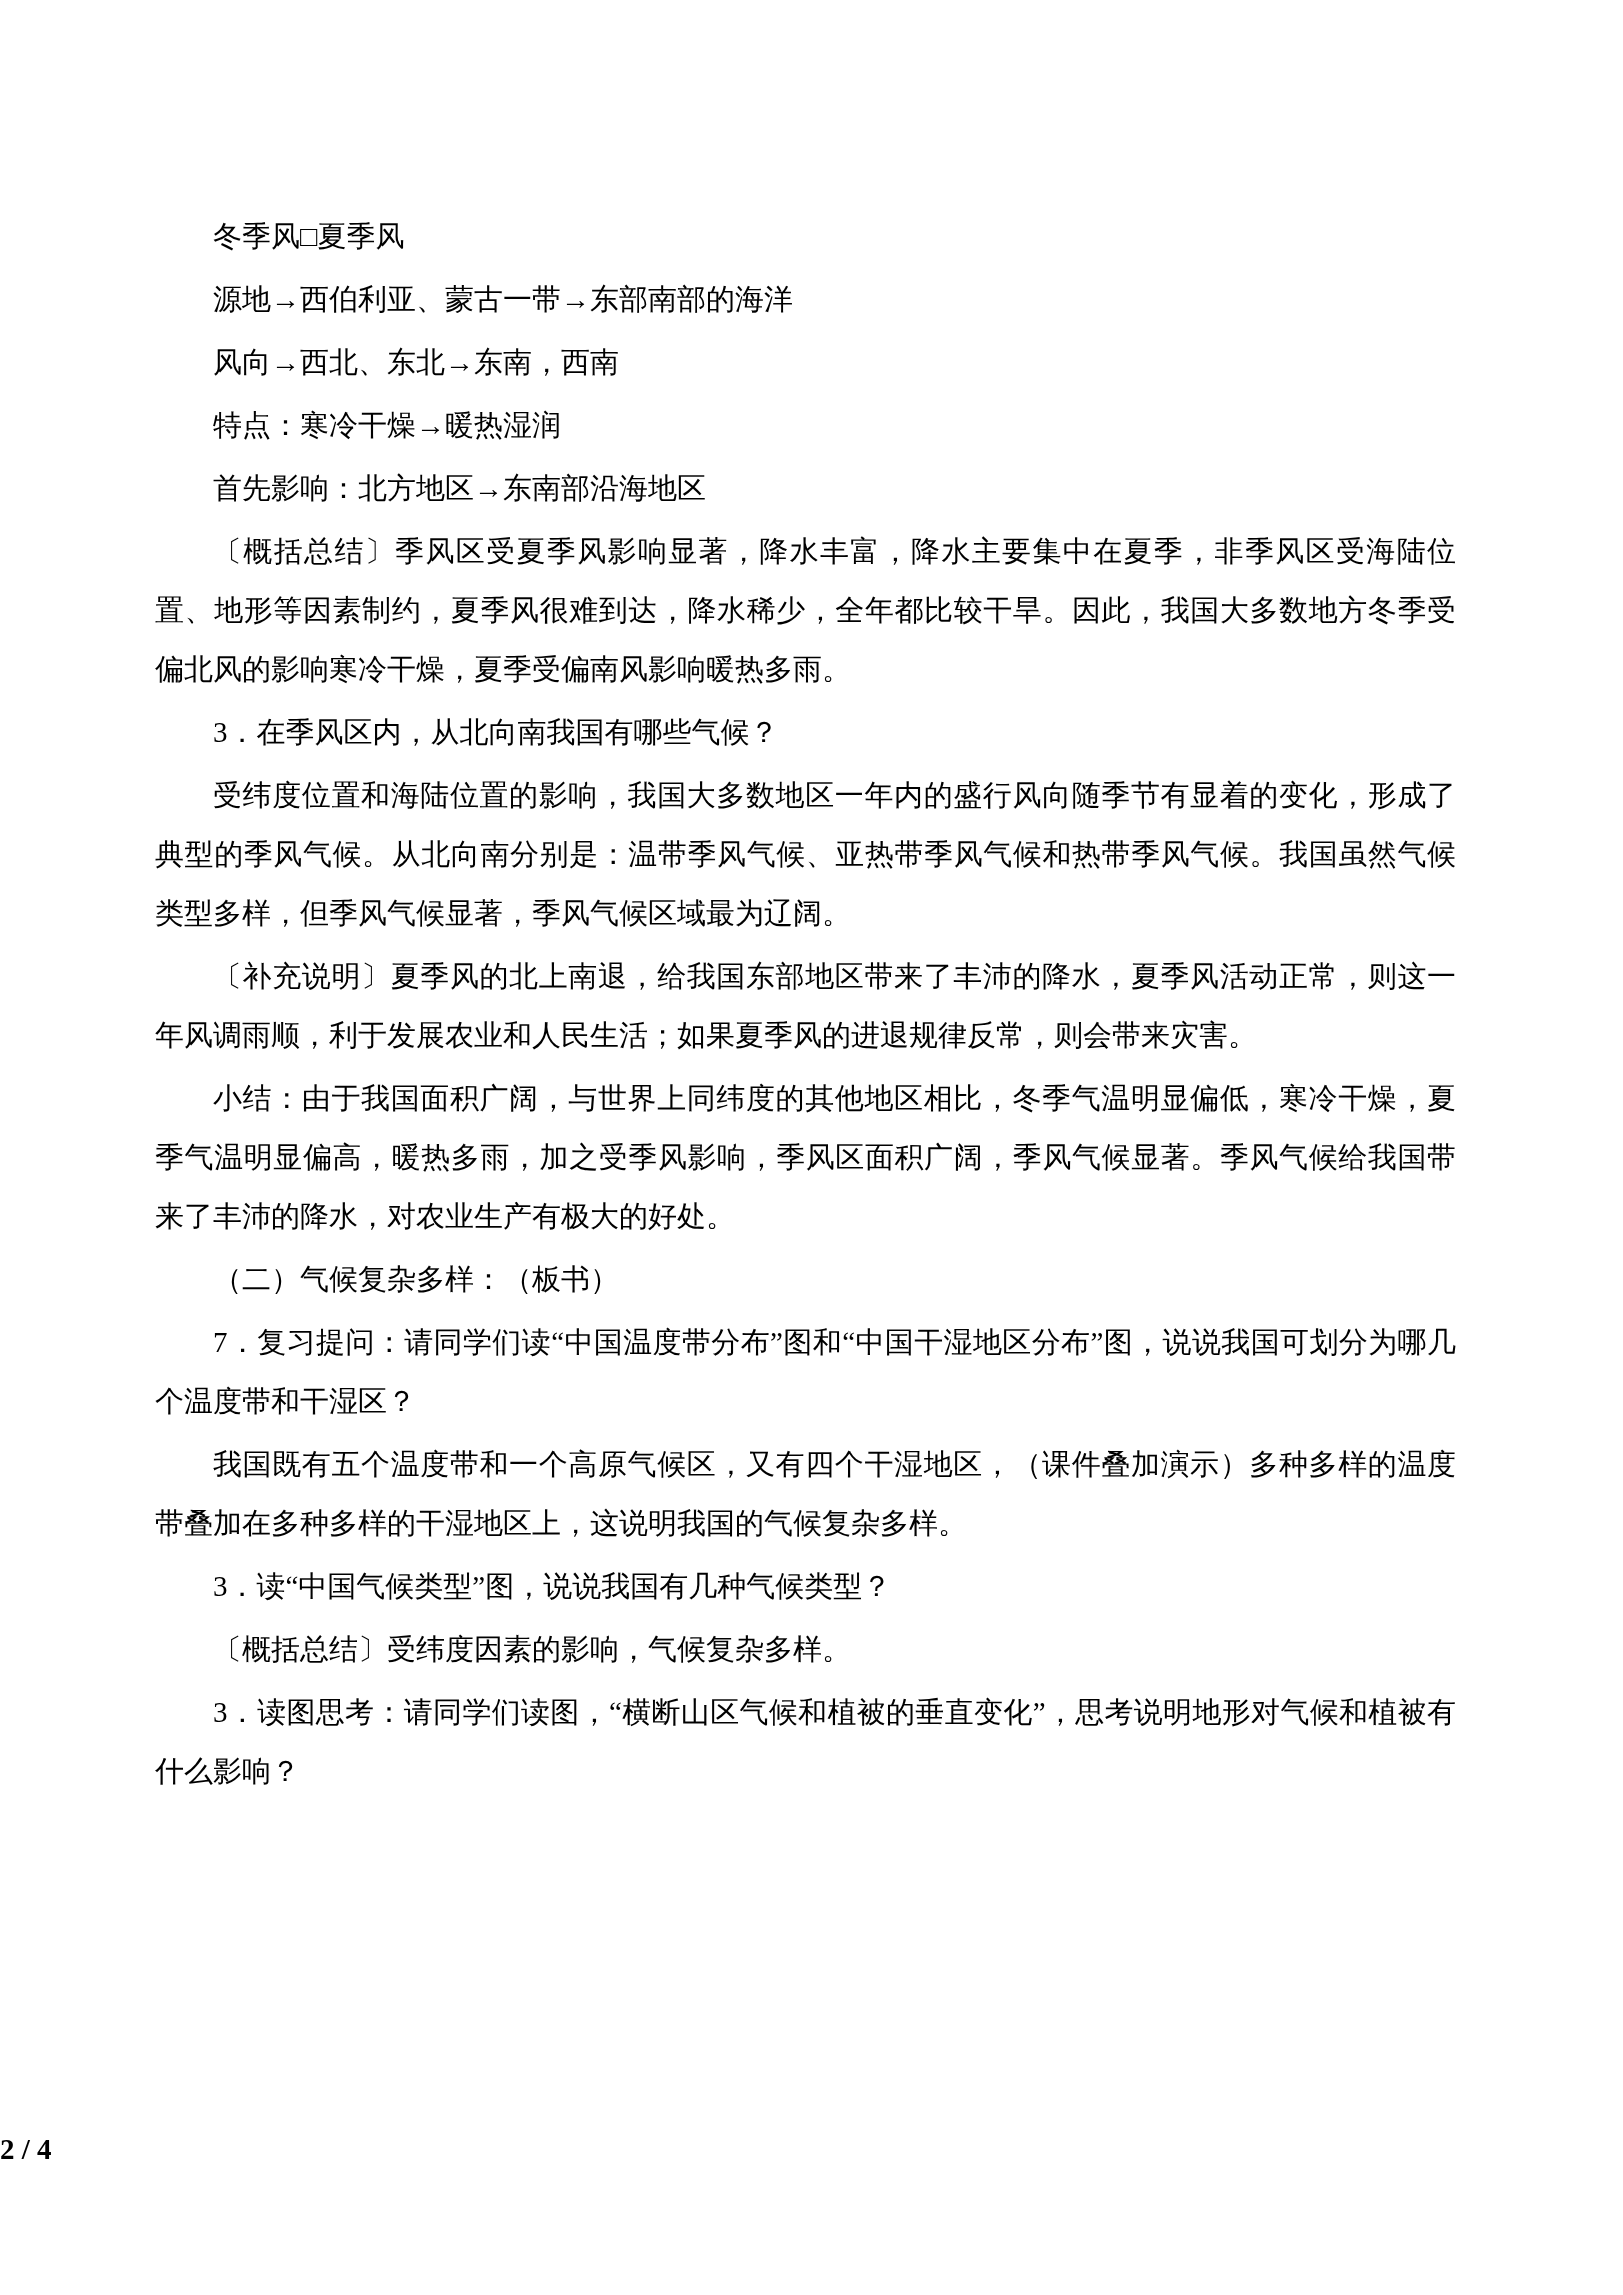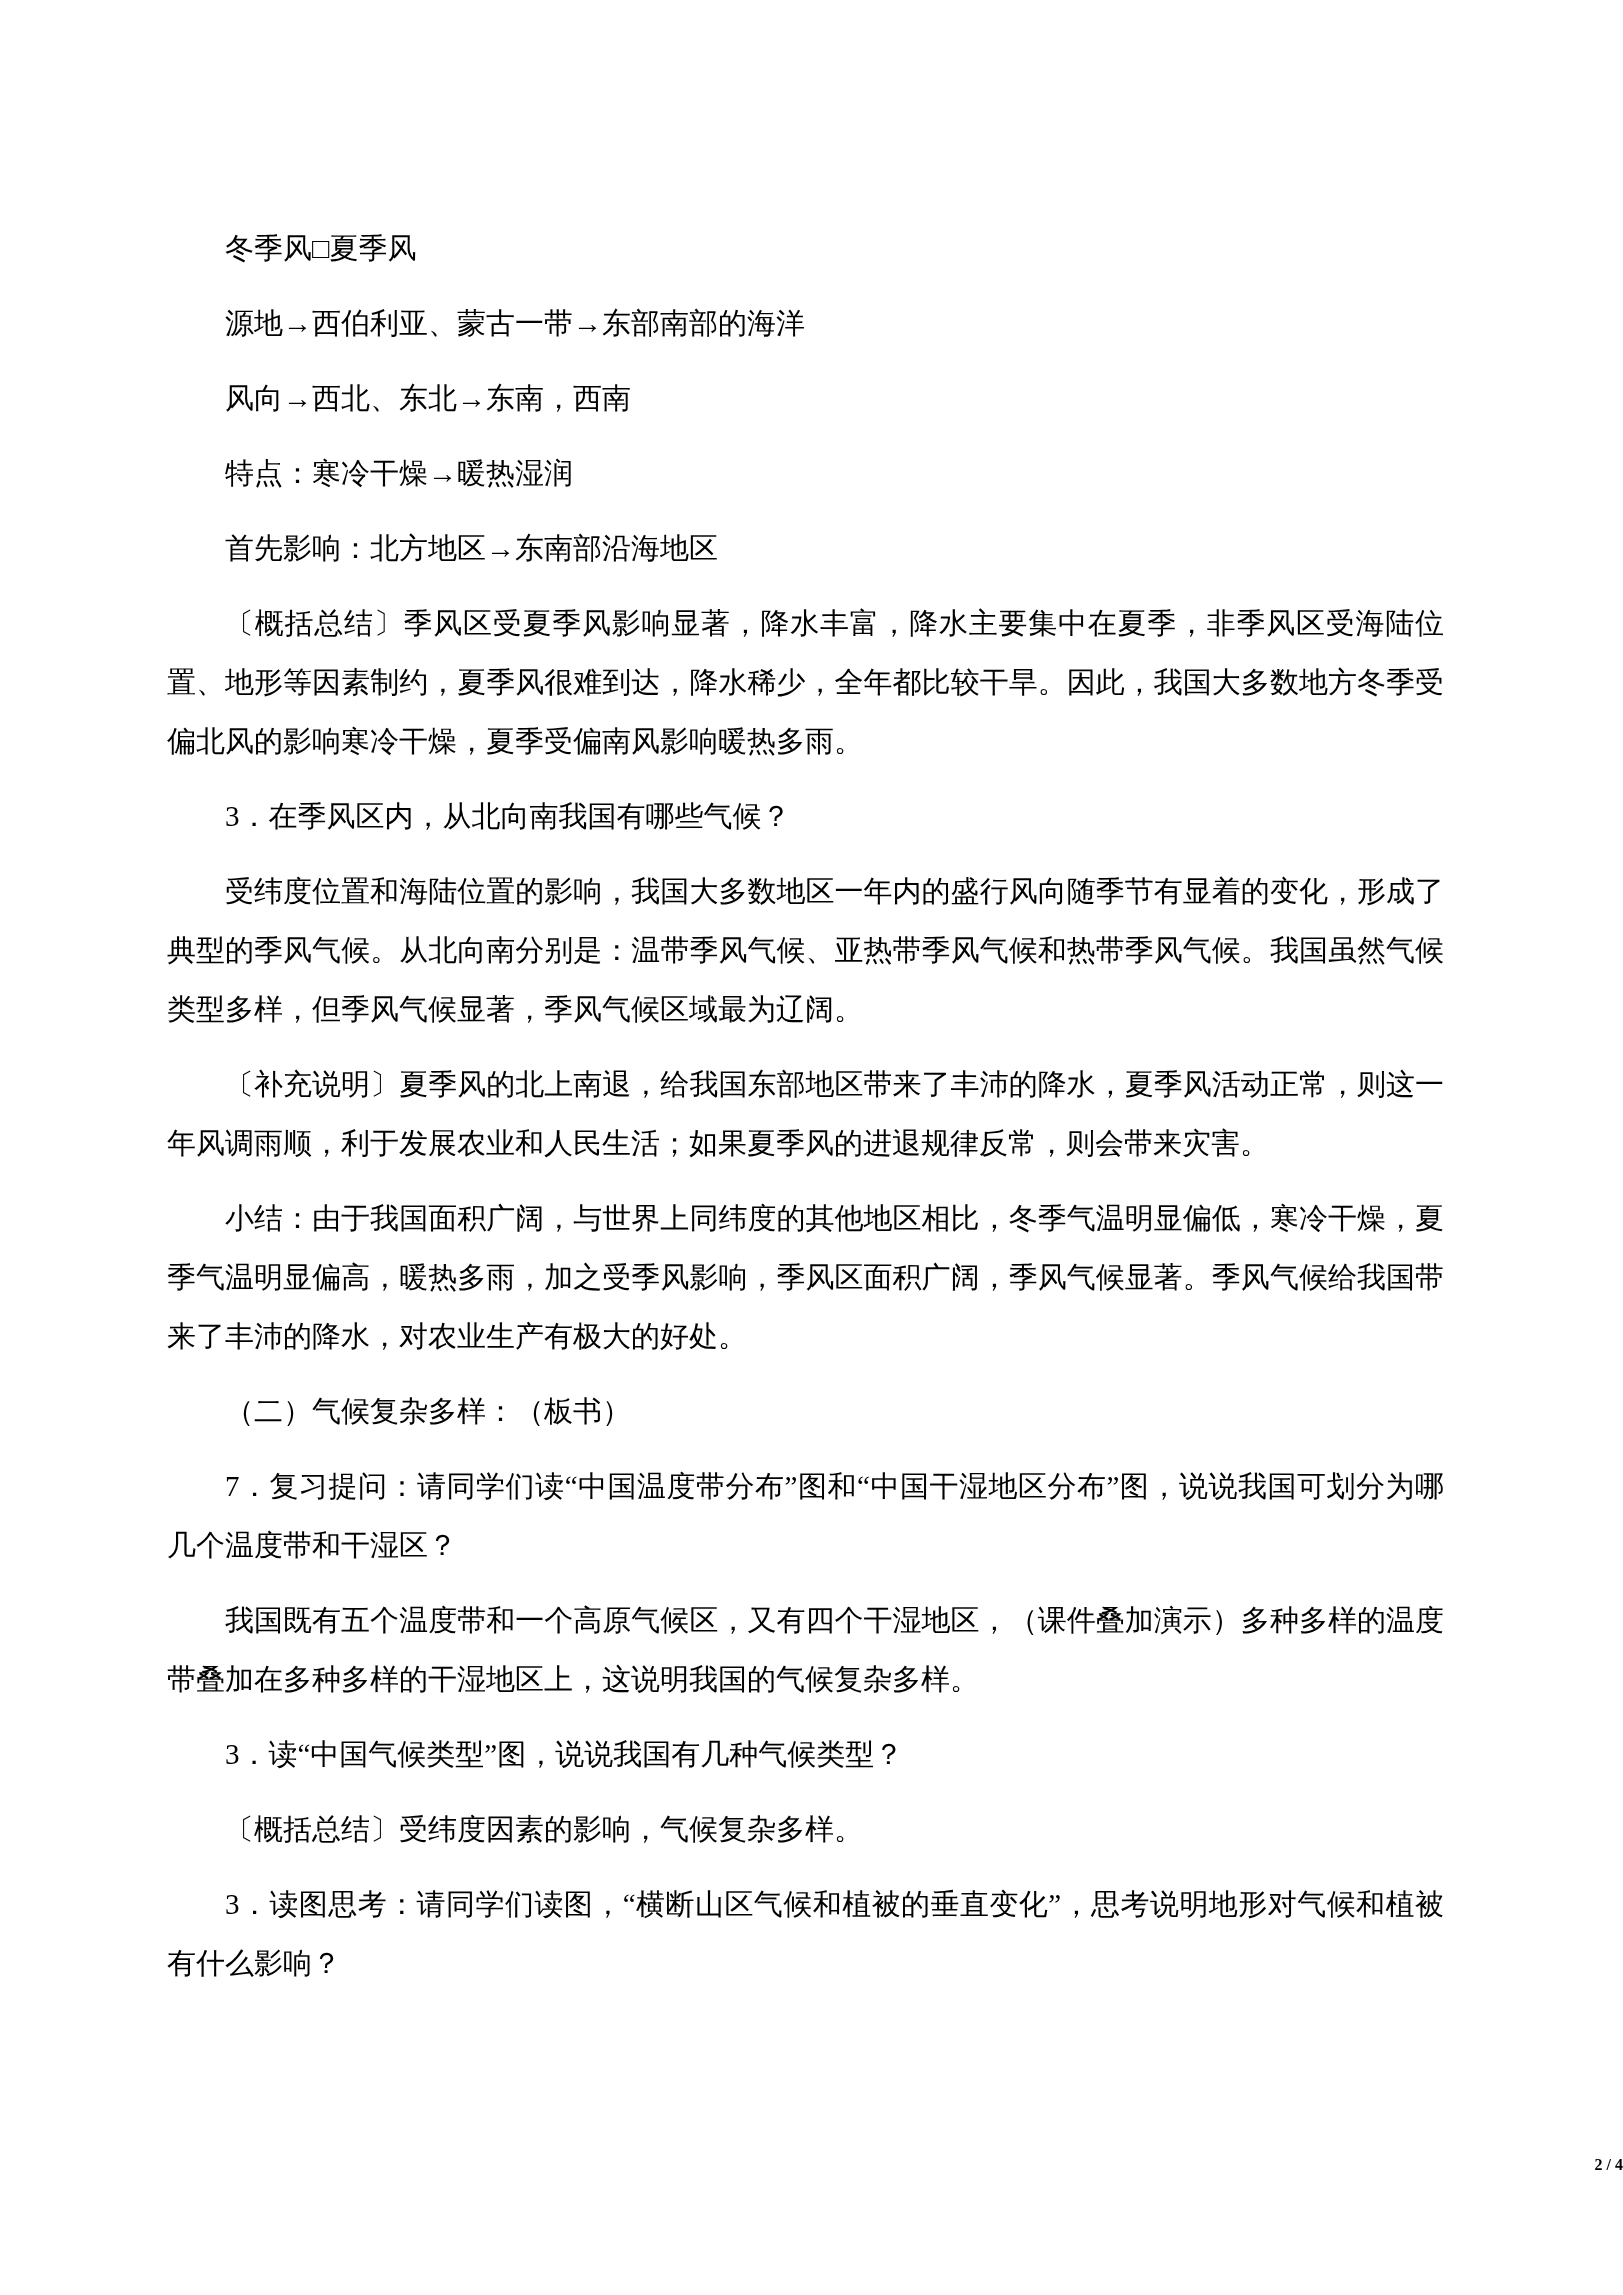--- a/index.html
+++ b/index.html
@@ -19,35 +19,34 @@
   .content {
     position: absolute;
     left: 151px;
     top: 203px;
     width: 1309px;
     font-size: 29px;
     line-height: 59px;
     text-align: justify;
   }
   .content p {
-    margin: 16px;
+    margin: 4px;
     padding: 0;
     text-indent: 2em;
     word-break: break-all;
   }
   .footer {
     position: absolute;
     left: 0;
     top: 2133px;
     width: 100%;
-    text-align: right;
-    font-size: 16px;
+    text-align: left;
+    font-size: 29px;
     font-weight: bold;
     font-family: "Liberation Serif", "DejaVu Serif", serif;
-    margin-top: 23px;
   }
 </style>
 </head>
 <body>
 
 <div class="page">
   <div class="content">
     <p>冬季风□夏季风</p>
     <p>源地→西伯利亚、蒙古一带→东部南部的海洋</p>
     <p>风向→西北、东北→东南，西南</p>

